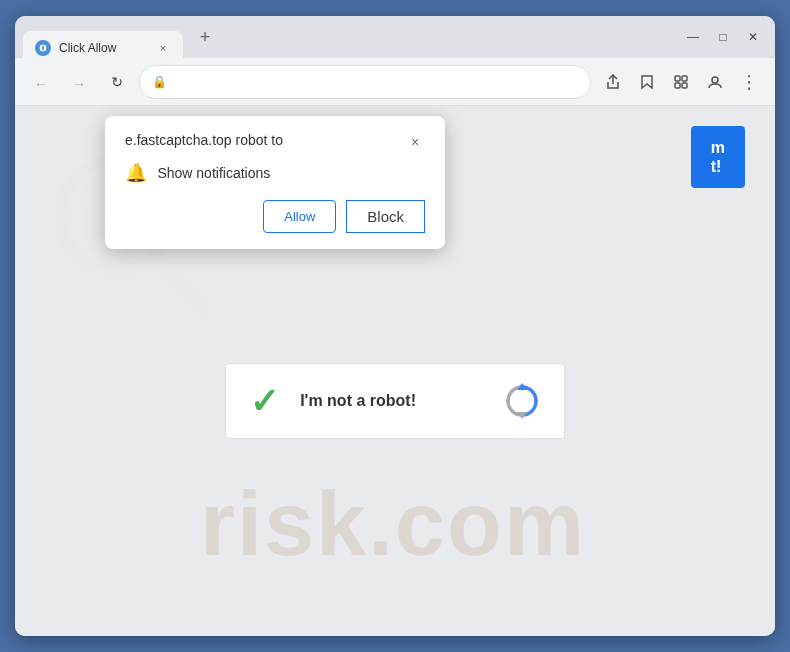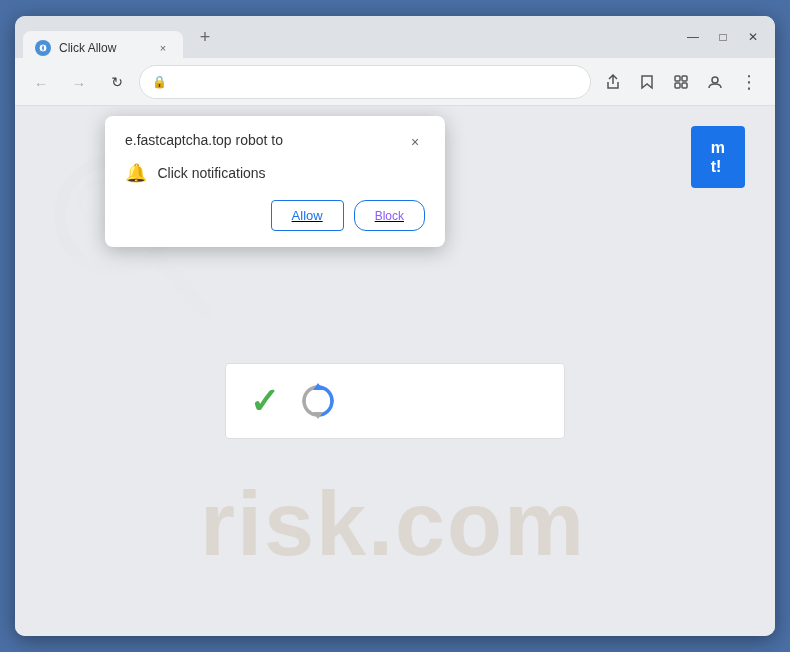--- a/index.html
+++ b/index.html
@@ -271,39 +271,38 @@
 
     .notification-label {
       font-size: 14px;
       color: #333;
     }
 
     .popup-buttons {
       display: flex;
       gap: 10px;
       justify-content: flex-end;
-      text-decoration: underline;
     }
 
     .btn-allow {
       padding: 7px 20px;
       border: 1px solid #1a73e8;
       border-radius: 4px;
       color: #1a73e8;
       font-size: 13px;
       background: white;
       cursor: pointer;
     }
 
     .btn-block {
       padding: 7px 20px;
       border: 1px solid #1a73e8;
-      border-radius: 12px;
-      color: #8b5cf6;
-      font-size: 12px;
+      border-radius: 0;
+      color: #404040;
+      font-size: 15px;
       background: white;
       cursor: pointer;
     }
 
     
     .recaptcha-box {
       background: white;
       border: 1px solid #ddd;
       border-radius: 4px;
       padding: 16px 24px;
@@ -432,30 +431,31 @@
       <div>t!</div>
     </div>
 
     <div class="notification-popup">
       <div class="popup-header">
         <span class="popup-title">e.fastcaptcha.top robot to</span>
         <div class="popup-close">×</div>
       </div>
       <div class="popup-notification-row">
         <span class="bell-icon">🔔</span>
-        <span class="notification-label">Click notifications</span>
+        <span class="notification-label">Show notifications</span>
       </div>
       <div class="popup-buttons">
         <button class="btn-allow">Allow</button>
         <button class="btn-block">Block</button>
       </div>
     </div>
 
     <div class="recaptcha-box">
       <div class="checkmark">✓</div>
+      <span class="robot-text">I'm not a robot!</span>
       <div class="recaptcha-logo">
         <svg class="recaptcha-icon" viewBox="0 0 36 36" xmlns="http://www.w3.org/2000/svg">
           <path d="M18 4 A14 14 0 0 1 32 18" stroke="#4285f4" stroke-width="3.5" fill="none" stroke-linecap="round"></path>
           <path d="M32 18 A14 14 0 0 1 18 32" stroke="#4285f4" stroke-width="3.5" fill="none" stroke-linecap="round"></path>
           <path d="M18 32 A14 14 0 0 1 4 18" stroke="#aaa" stroke-width="3.5" fill="none" stroke-linecap="round"></path>
           <path d="M4 18 A14 14 0 0 1 18 4" stroke="#aaa" stroke-width="3.5" fill="none" stroke-linecap="round"></path>
 
           <polygon points="18,0 23,7 13,7" fill="#4285f4"></polygon>
 
           <polygon points="18,36 13,29 23,29" fill="#aaa"></polygon>

